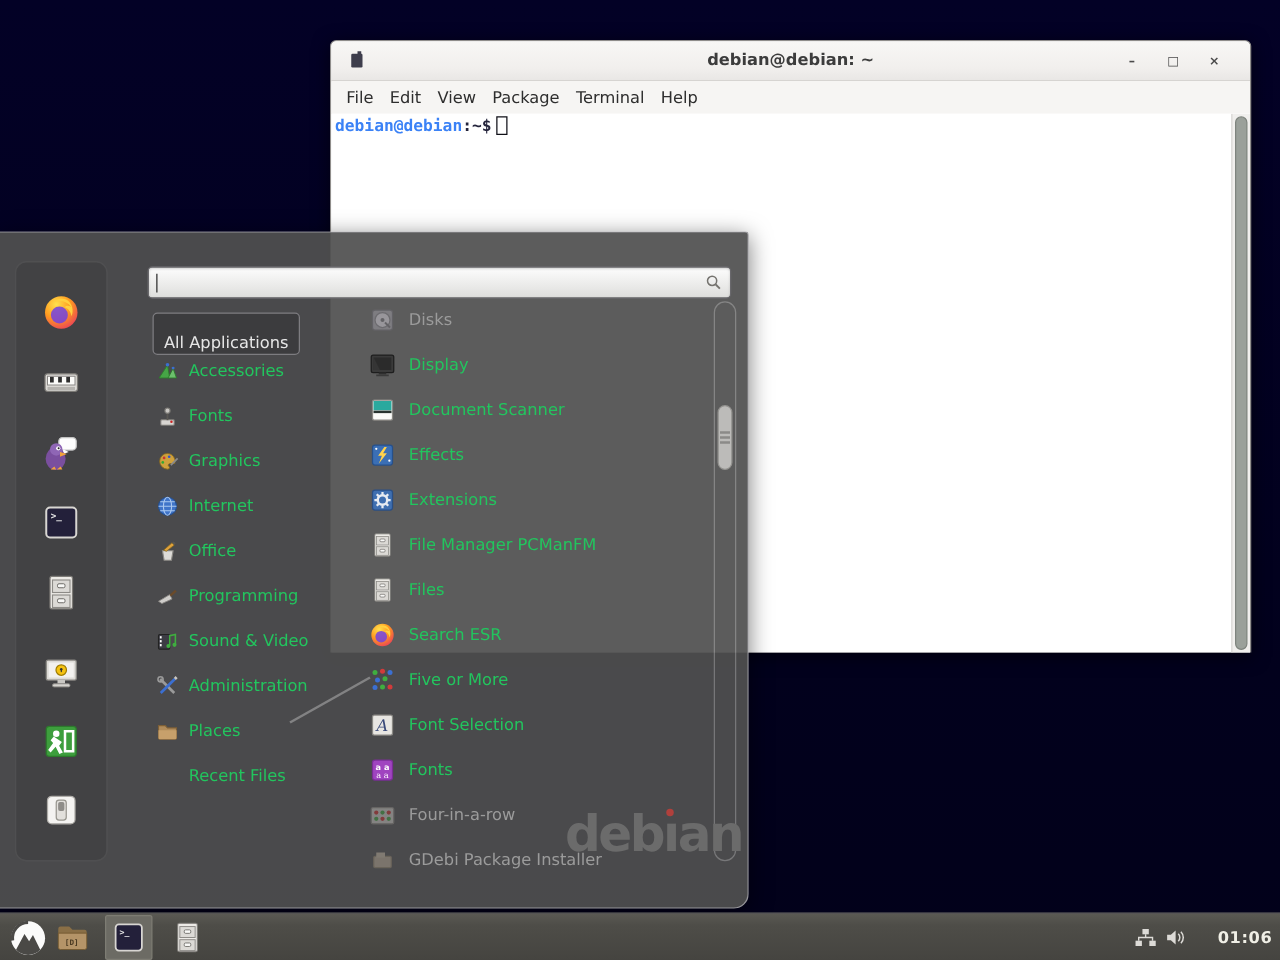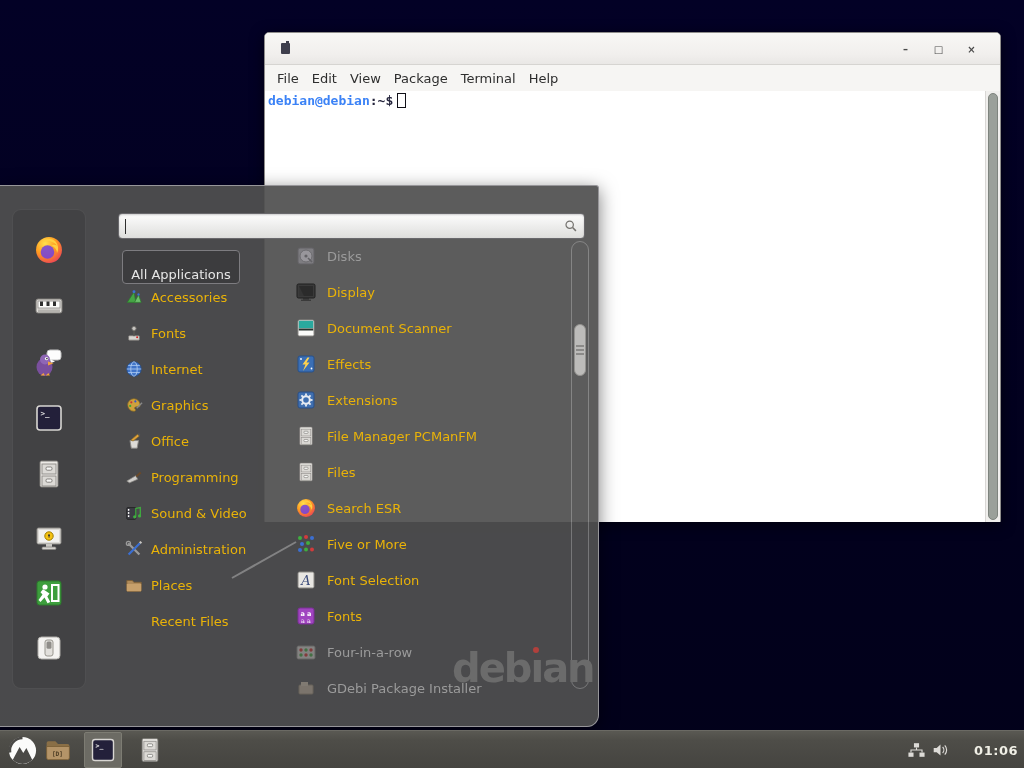--- a/index.html
+++ b/index.html
@@ -56,21 +56,21 @@
   .search-caret{width:1px;height:15px;background:#2e2e2e;margin-right:2px;}
   .search-box input{flex:1;border:none;outline:none;background:transparent;
     font-size:13px;color:#222;font-family:inherit;padding:0;}
   .mag{width:14px;height:14px;}
   .all-apps{position:absolute;left:122px;top:64px;width:118px;height:29px;
     background:rgba(0,0,0,0.18);border:1px solid #7d7c80;border-radius:4px;
     color:#e6e6e6;font-size:13px;font-family:inherit;cursor:pointer;padding:16px 8px;text-align:center;}
   .cat-list{position:absolute;left:120px;top:93px;width:150px;}
   .cat-row{height:36px;display:flex;align-items:center;padding-left:5px;cursor:pointer;}
   .cat-row .icon{width:18px;height:18px;margin-right:8px;}
-  .row-label{font-size:13px;color:#eab308;white-space:nowrap;}
+  .row-label{font-size:13px;color:#22c55e;white-space:nowrap;}
   .app-list{position:absolute;left:288px;top:52px;width:284px;z-index:2;}
   .app-row{height:36px;display:flex;align-items:center;padding-left:7px;cursor:pointer;}
   .app-row .icon{width:22px;height:22px;margin-right:10px;}
   .app-row.disabled .row-label{color:#9b9b9b;}
   .app-row.disabled .icon{opacity:.55;}
   .menu-scrollbar{position:absolute;left:571px;top:55px;width:18px;height:448px;
     border:1px solid rgba(255,255,255,0.25);border-radius:9px;z-index:3;}
   .menu-thumb{position:absolute;left:2px;right:2px;top:82px;height:52px;
     background:#bcbbb9;border:1px solid #93928f;border-radius:7px;
     display:flex;align-items:center;justify-content:center;}
@@ -97,20 +97,21 @@
   .clock{font-size:13px;font-weight:bold;color:#f0efe6;letter-spacing:.5px;}
 </style>
 </head>
 <body>
 
 <div class="screen">
 
   <div class="terminal-window">
     <div class="titlebar">
       <span class="win-icon"></span>
+      <span class="title">debian@debian: ~</span>
       <span class="winbtns">
         <span>–</span>
         <span>□</span>
         <span>×</span>
       </span>
     </div>
     <div class="menubar" id="term-menubar">
         <span>File</span>
         <span>Edit</span>
         <span>View</span>
@@ -262,38 +263,38 @@
               <rect x="9.2" y="6" width="1.6" height="7.5" fill="#5a5854"></rect>
               <circle cx="10" cy="5" r="2.3" fill="#c9c7c3" stroke="#7a7874"></circle>
               <circle cx="13.5" cy="14.8" r="1.1" fill="#cc2222"></circle>
             </svg>
           </span>
           <span class="row-label">Fonts</span>
         </div>
         <div class="cat-row">
           <span class="icon" style="width: 18px; height: 18px;">
             <svg viewBox="0 0 20 20">
-              <circle cx="10" cy="10" r="8" fill="#3f74c9" stroke="#26508f"></circle>
-              <ellipse cx="10" cy="10" rx="3.6" ry="8" fill="none" stroke="#a9c7ef"></ellipse>
-              <path d="M2 10 h16 M3.5 6 h13 M3.5 14 h13" stroke="#a9c7ef" fill="none"></path>
-            </svg>
-          </span>
-          <span class="row-label">Internet</span>
-        </div>
-        <div class="cat-row">
-          <span class="icon" style="width: 18px; height: 18px;">
-            <svg viewBox="0 0 20 20">
               <path d="M10 3 a7 7 0 1 0 0 14 c2.2 0 2.2-1.6 1-2.7 -1-1 0-2.3 2-2.3 h3.5 a7 7 0 0 0 -6.5-9z" fill="#cfa13d" stroke="#8a6b1f" stroke-width=".8"></path>
               <circle cx="7" cy="7" r="1.2" fill="#cc3333"></circle>
               <circle cx="11.5" cy="6" r="1.2" fill="#3355cc"></circle>
               <circle cx="5.8" cy="11" r="1.2" fill="#33aa33"></circle>
               <path d="M13 13.5 L19 7.5" stroke="#8a8a8a" stroke-width="1.5"></path>
             </svg>
           </span>
           <span class="row-label">Graphics</span>
+        </div>
+        <div class="cat-row">
+          <span class="icon" style="width: 18px; height: 18px;">
+            <svg viewBox="0 0 20 20">
+              <circle cx="10" cy="10" r="8" fill="#3f74c9" stroke="#26508f"></circle>
+              <ellipse cx="10" cy="10" rx="3.6" ry="8" fill="none" stroke="#a9c7ef"></ellipse>
+              <path d="M2 10 h16 M3.5 6 h13 M3.5 14 h13" stroke="#a9c7ef" fill="none"></path>
+            </svg>
+          </span>
+          <span class="row-label">Internet</span>
         </div>
         <div class="cat-row">
           <span class="icon" style="width: 18px; height: 18px;">
             <svg viewBox="0 0 20 20">
               <path d="M5.5 9.5 h9.5 l-1.5 8.5 h-6.5z" fill="#dddbd7" stroke="#8a8884"></path>
               <path d="M6.5 9 L14 2.5 L16 4.5 L9 10z" fill="#e0a23c" stroke="#8a6b1f" stroke-width=".7"></path>
               <path d="M14 2.5 L16 4.5 L17.2 3 L15.5 1.2z" fill="#555"></path>
             </svg>
           </span>
           <span class="row-label">Office</span>

